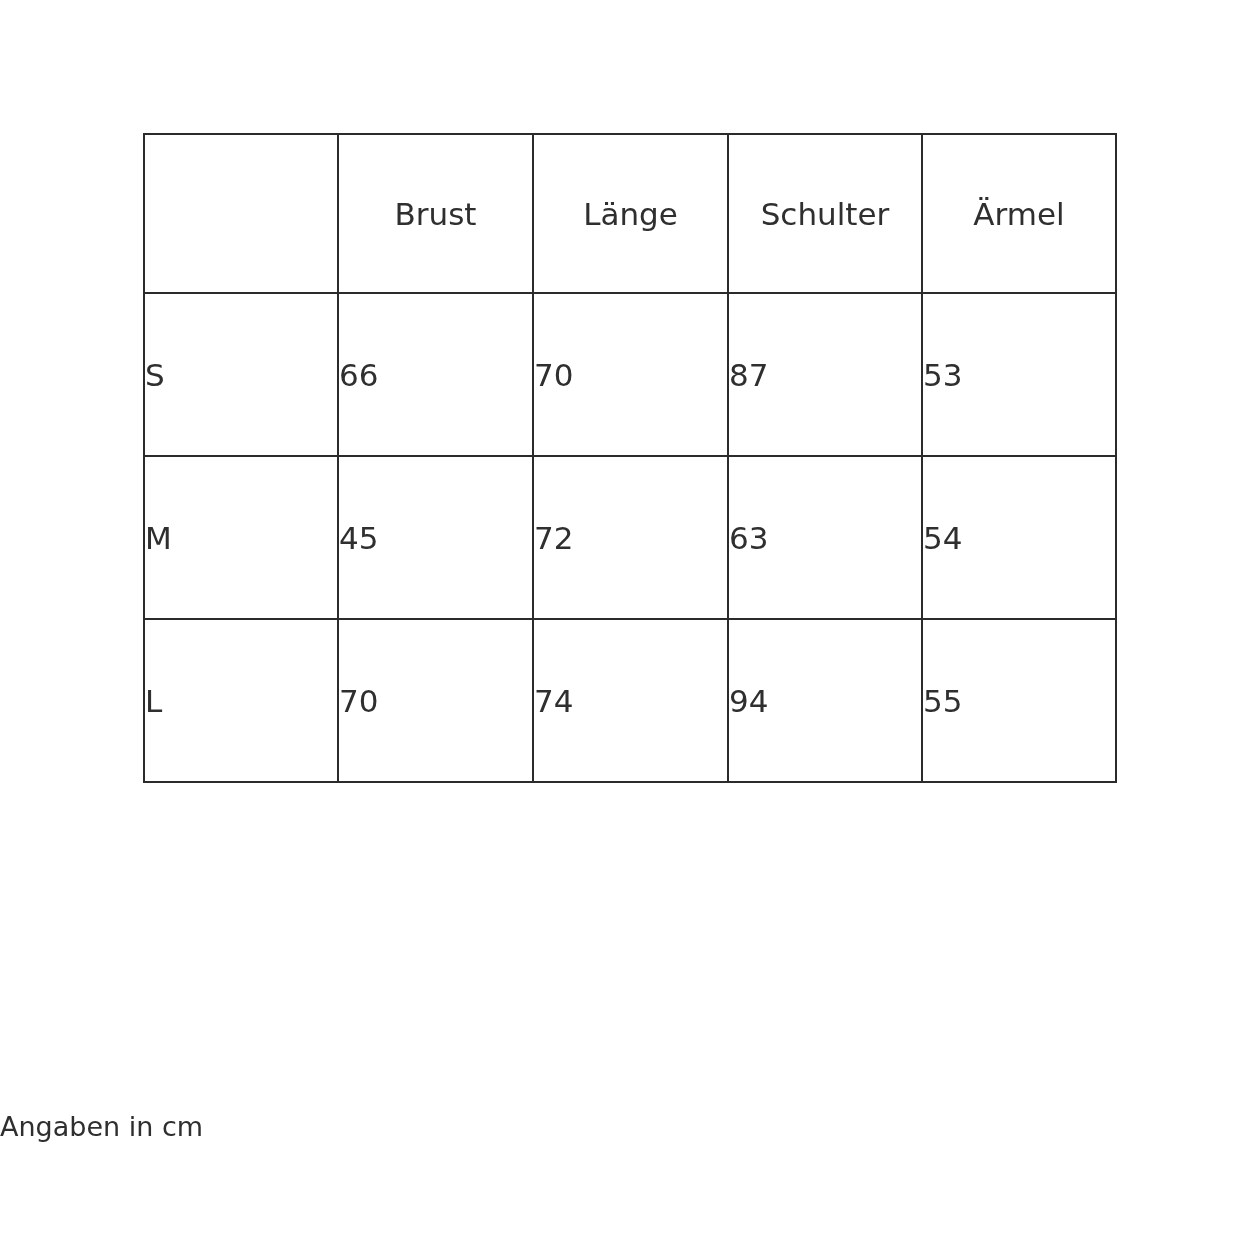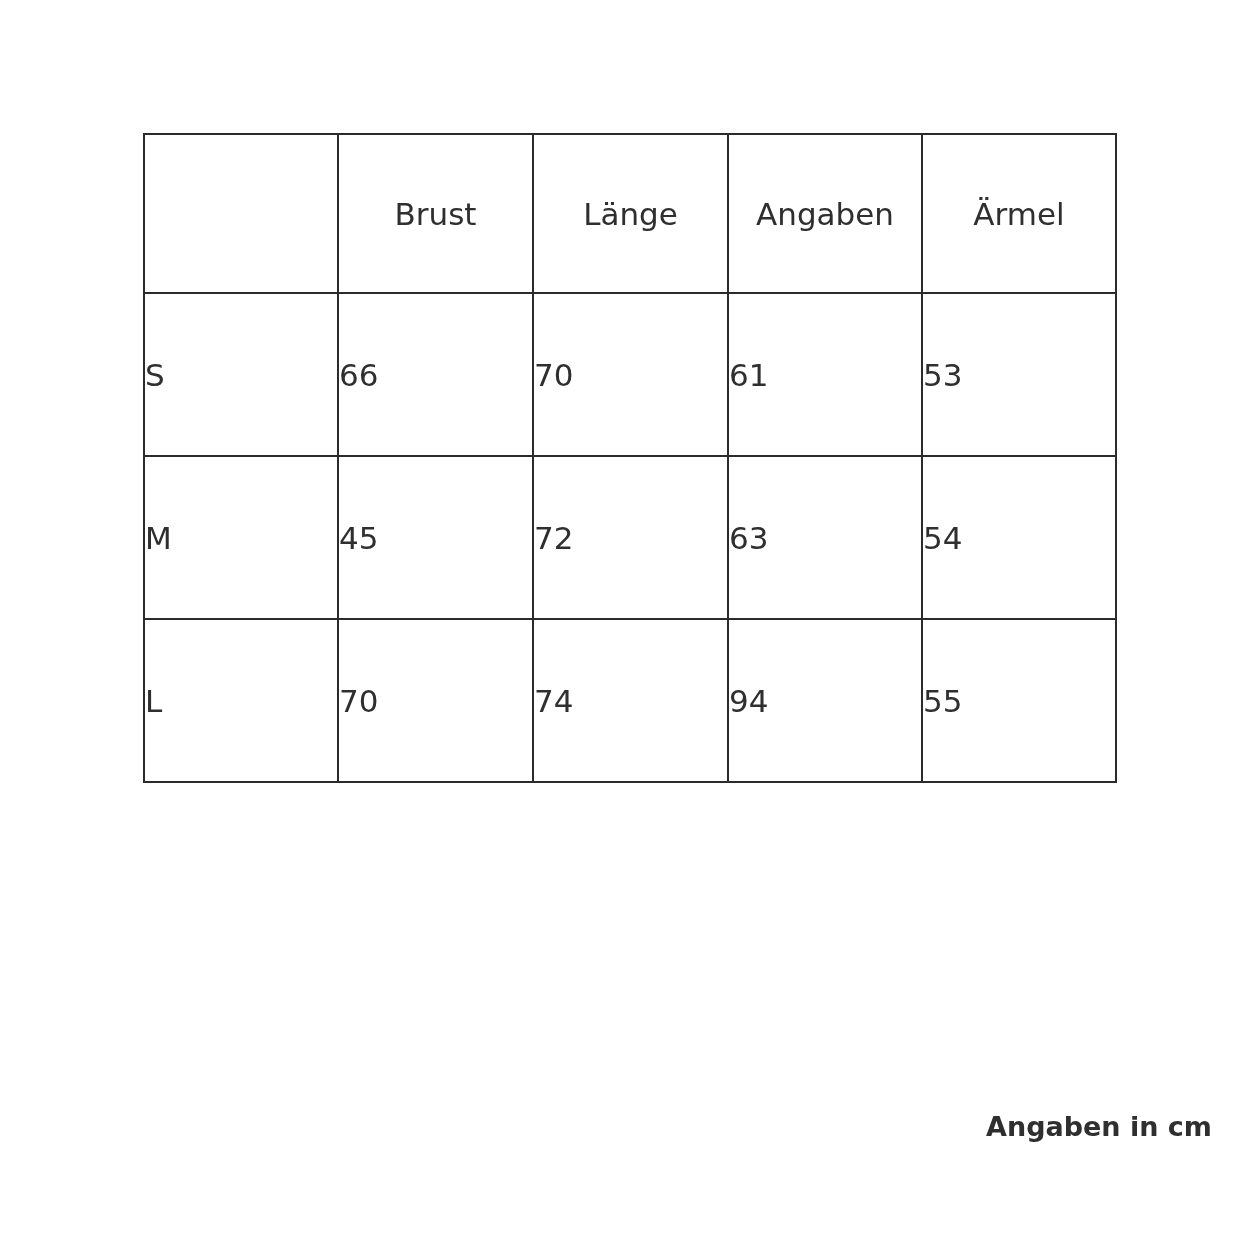--- a/index.html
+++ b/index.html
@@ -61,26 +61,24 @@
     border-left: 2px solid #2b2b2b;
   }
   .row-label {
     font-size: 31px;
   }
   #table-note {
     position: absolute;
     left: 0;
     top: 1111px;
     width: 1260px;
-    text-align: right;
     padding-right: 48px;
     box-sizing: border-box;
     font-size: 27px;
     color: #2f2f2f;
-    font-weight: bold;
   }
 </style>
 </head>
 <body>
 
 <div id="page">
 
   <div id="size-table-wrap">
     <table class="size-table">
       <colgroup>
@@ -88,30 +86,30 @@
           <col class="c1">
           <col class="c2">
           <col class="c3">
           <col class="c4">
       </colgroup>
       <thead>
         <tr>
           <th class="corner-cell"></th>
           <th>Brust</th>
           <th>Länge</th>
-          <th>Angaben</th>
+          <th>Schulter</th>
           <th>Ärmel</th>
         </tr>
       </thead>
       <tbody>
         <tr>
           <td class="row-label">S</td>
           <td>66</td>
           <td>70</td>
-          <td>61</td>
+          <td>87</td>
           <td>53</td>
         </tr>
         <tr>
           <td class="row-label">M</td>
           <td>45</td>
           <td>72</td>
           <td>63</td>
           <td>54</td>
         </tr>
         <tr>

